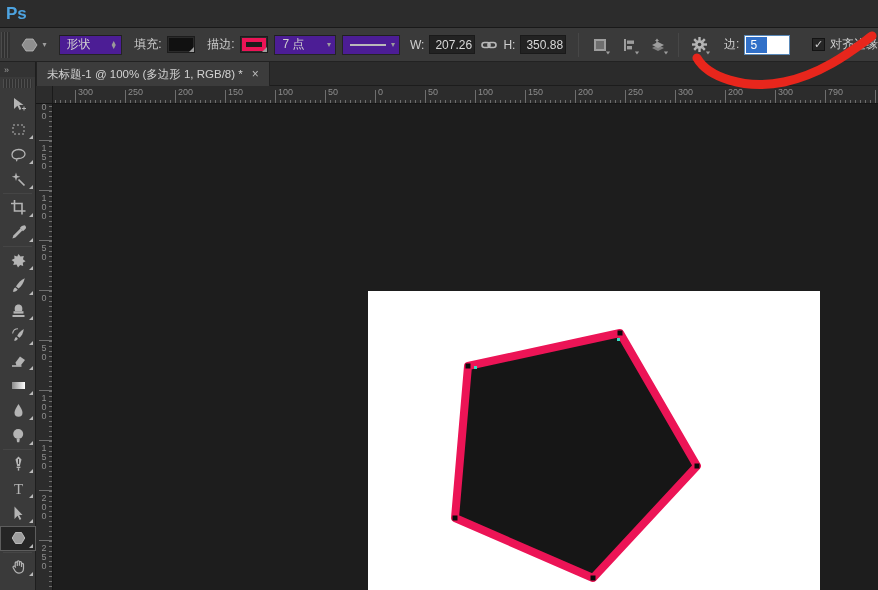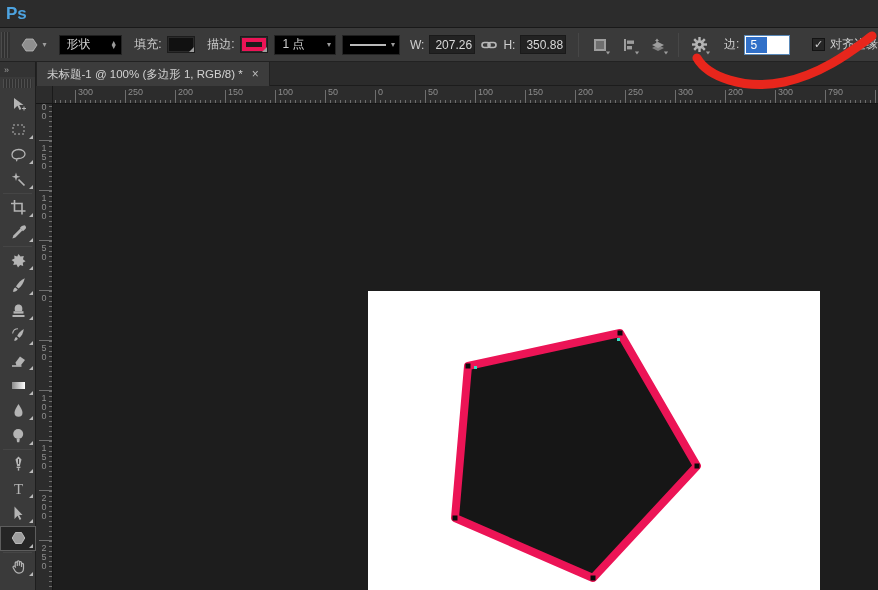--- a/index.html
+++ b/index.html
@@ -13,21 +13,21 @@
   .ps-logo { color:#4da3e0; font-weight:bold; font-size:17px; padding:0 8px 0 6px; letter-spacing:0; }
   .menu-item { color:#c9c9c9; font-size:13px; padding:0 13px; height:28px; line-height:28px; cursor:default; }
 
   
   .optionsbar { position:absolute; left:0; top:28px; width:878px; height:34px;
     background:#3a3a3a; border-bottom:1px solid #222; display:flex; align-items:center;
     font-size:12px; color:#cfcfcf; overflow:hidden; }
   .obar-grip { width:9px; height:26px; margin-left:1px;
     background:repeating-linear-gradient(90deg,#4c4c4c 0 1px,#313131 1px 3px); }
   .tool-preset { display:flex; align-items:center; margin-left:10px; }
-  .combo { height:20px; background:#000000; border:1px solid #242424; border-top-color:#1f1f1f;
+  .combo { height:20px; background:#4c1d95; border:1px solid #242424; border-top-color:#1f1f1f;
     display:flex; align-items:center; justify-content:space-between; padding:0 4px 0 7px; color:#cfcfcf; }
   .updown { display:flex; flex-direction:column; line-height:4px; font-size:7px; color:#9a9a9a; }
   .lab { margin:0 5px 0 12px; white-space:nowrap; }
   .swatch-wrap { position:relative; width:30px; height:17px; border:1px solid #1c1c1c; background:#2a2a2a; }
   .swatch-corner { position:absolute; right:0; bottom:0; width:0; height:0;
     border-left:5px solid transparent; border-bottom:5px solid #9d9d9d; }
   .num-input { height:19px; background:#222; border:1px solid #1a1a1a; color:#d8d8d8;
     font-size:12px; display:flex; align-items:center; padding:0 5px; }
   .vsep { width:1px; height:24px; background:#2b2b2b; border-right:1px solid #474747; margin:0 6px; }
   .obar-iconbtn { position:relative; width:24px; height:24px; display:flex; align-items:center;
@@ -116,21 +116,21 @@
       <div class="swatch-corner"></div>
     </div>
 
     <span class="lab">描边:</span>
     <div class="swatch-wrap">
       <div id="stroke-swatch" style="position: absolute; inset: 1px; border-style: solid; border-width: 4px; background: rgb(28, 28, 28); border-color: rgb(236, 20, 86);"></div>
       <div class="swatch-corner"></div>
     </div>
 
     <div class="combo" style="width:64px;margin-left:6px;">
-      <span>1 点</span>
+      <span>7 点</span>
       <span style="color:#9d9d9d;font-size:8px;">▾</span>
     </div>
 
     <div class="combo" style="width:60px;margin-left:6px;">
       <span style="display:flex;">
         <svg width="36" height="6" viewBox="0 0 36 6">
             <rect x="0" y="2" width="36" height="2" fill="#b9b9b9"></rect>
           </svg>
       </span>
       <span style="color:#9d9d9d;font-size:8px;">▾</span>

